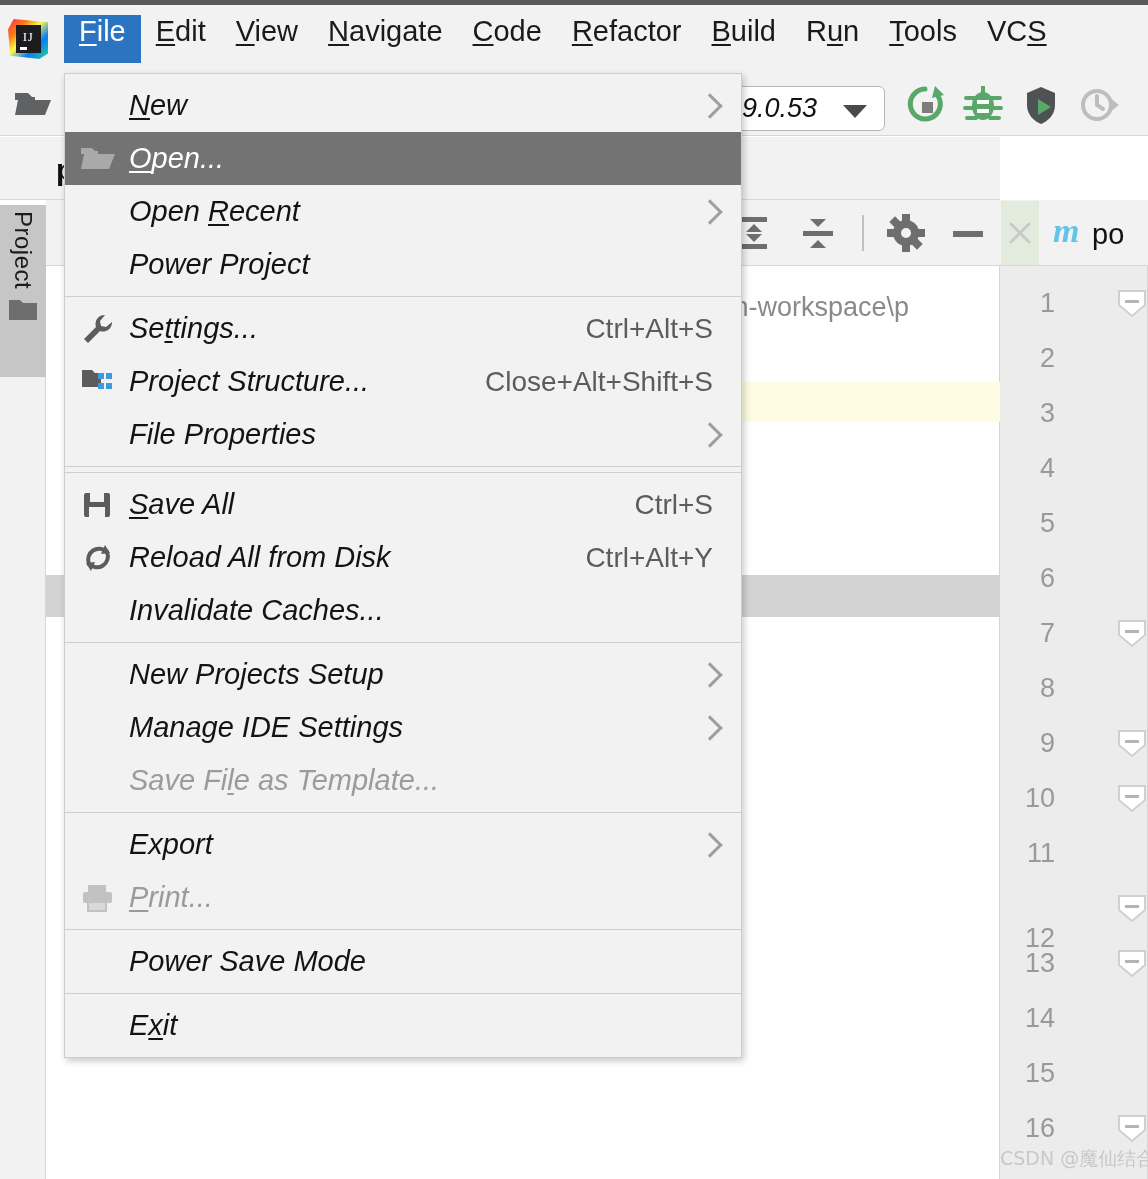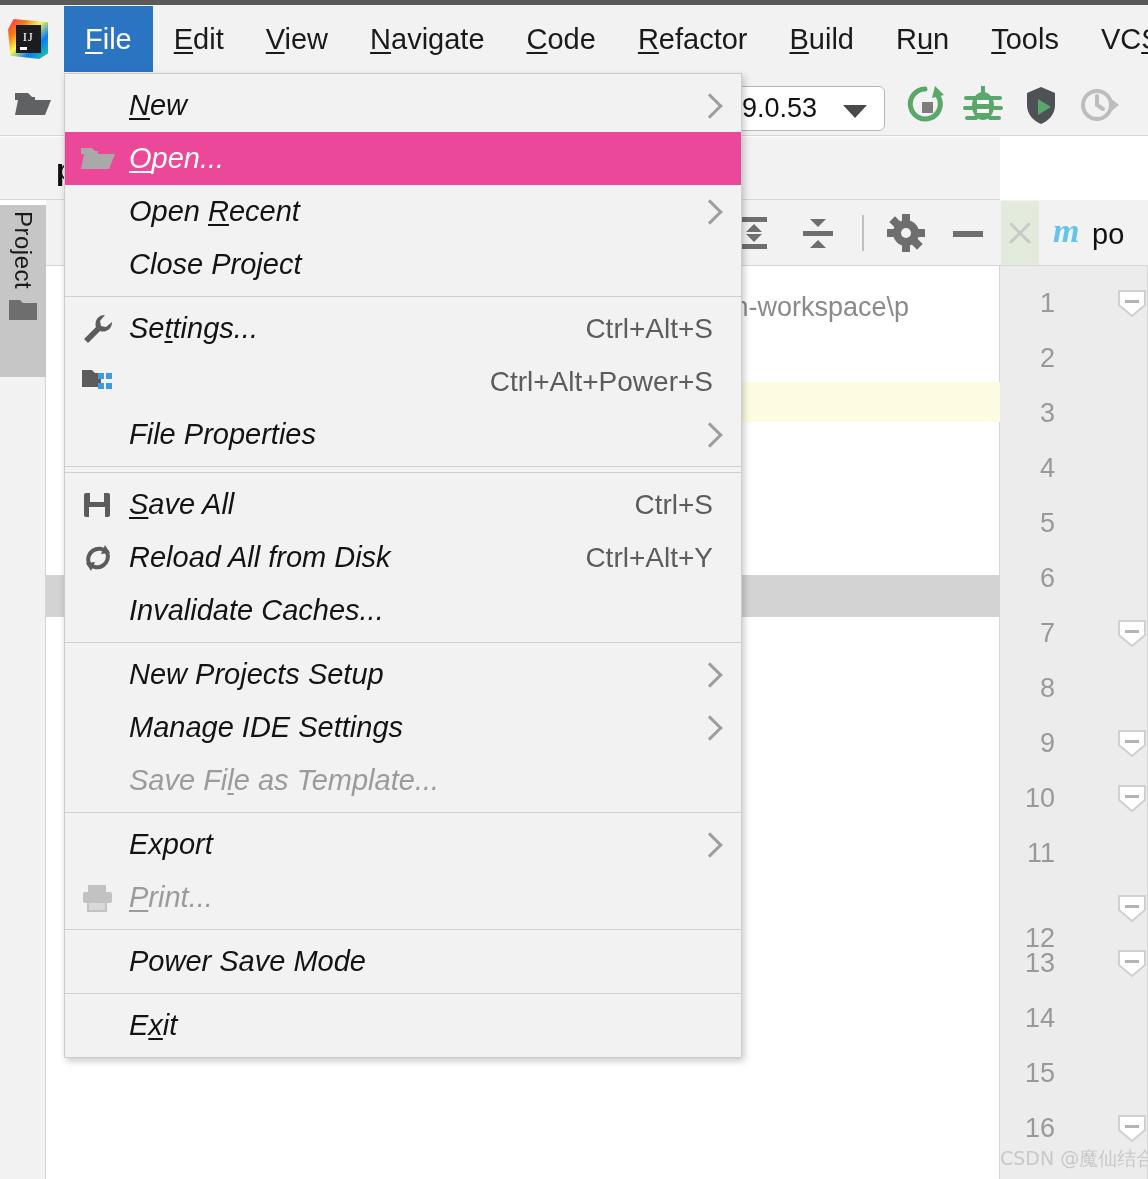--- a/index.html
+++ b/index.html
@@ -40,40 +40,40 @@
     font-family: "Liberation Serif", serif;
     display: flex; align-items: center; justify-content: center;
     letter-spacing: 0.5px; padding-bottom: 4px;
   }
   .ij-logo .ij-underline {
     position: absolute; z-index: 3; left: 30%; bottom: 22%;
     width: 18%; height: 3px; background: #ffffff;
   }
 
   .menu-item {
-    height: 66px; padding: 0 21px;
-    display: flex; align-items: center;
+    height: 48px; padding: 0 15px;
+    display: flex; 
     font-size: 29px; color: #1a1a1a; white-space: nowrap;
   }
   .menu-item.active { background: #2a74c1; color: #ffffff; }
   .mn { text-decoration: underline; text-underline-offset: 3px; }
 
   
   .toolbar-row {
     position: absolute; left: 0; top: 73px; width: 1148px; height: 63px;
     background: #f2f2f2; border-bottom: 1px solid #d6d6d6;
   }
   .tb-open-folder {
     position: absolute; left: 14px; top: 16px; width: 38px; height: 30px;
   }
   .run-combo {
     position: absolute; left: 735px; top: 86px; width: 150px; height: 45px;
     background: #ffffff; border: 1px solid #b6b6b6; border-radius: 6px;
     display: flex; align-items: center; padding-left: 6px;
-    font-size: 27px; color: #111111;
+    font-size: 27px; color: #111111; font-style: italic;
   }
   .run-combo .caret {
     position: absolute; right: 17px; top: 18px;
     width: 0; height: 0; border-left: 12px solid transparent;
     border-right: 12px solid transparent; border-top: 13px solid #4a4a4a;
   }
   .tb-icons { position: absolute; left: 905px; top: 84px; display: flex; gap: 18px; }
 
   
   .project-header {
@@ -178,21 +178,21 @@
     background: #f2f2f2;
     border: 1px solid #cdcdcd;
     box-shadow: 2px 3px 7px rgba(0,0,0,0.22);
     z-index: 50;
   }
   .mrow {
     position: relative; height: 53px;
     display: flex; align-items: center;
     font-size: 29px; color: #131313;
   }
-  .mrow.sel { background: #ec4899; color: #ffffff; }
+  .mrow.sel { background: #737373; color: #ffffff; }
   .mrow.disabled { color: #9b9b9b; }
   .mrow .micon {
     position: absolute; left: 14px; top: 50%; transform: translateY(-50%);
     width: 38px; height: 32px;
     display: flex; align-items: center; justify-content: center;
   }
   .mrow .mlabel { margin-left: 64px; white-space: nowrap; font-style: italic; }
   .mrow .mshort {
     position: absolute; right: 28px; font-size: 28px; color: #5c5c5c;
   }
@@ -442,21 +442,21 @@
             <path d="M4 9 h31 l-6 15 H1 z" fill="#a9a9a9"></path>
           </svg>
         </span>
         <span class="mlabel"><span class="mn">O</span>pen...</span>
       </div>
       <div class="mrow">
         <span class="mlabel">Open <span class="mn">R</span>ecent</span>
         <span class="marrow"></span>
       </div>
       <div class="mrow">
-        <span class="mlabel">Close Project</span>
+        <span class="mlabel">Power Project</span>
       </div>
       <div class="msep"></div>
       <div class="mrow">
         <span class="micon">
           <svg width="34" height="32" viewBox="0 0 34 32">
             <path d="M24 2 a9 9 0 0 0 -9 12 L3 26 l4 4 L19 18 a9 9 0 0 0 12 -9 l-6 5 -5 -1 -1 -5 z" fill="#5c5c5c"></path>
           </svg>
         </span>
         <span class="mlabel">Se<span class="mn">t</span>tings...</span>
         <span class="mshort">Ctrl+Alt+S</span>
@@ -464,21 +464,22 @@
       <div class="mrow">
         <span class="micon">
           <svg width="34" height="30" viewBox="0 0 34 30">
             <path d="M1 3 h10 l3 3 h6 v14 H1 z" fill="#5c5c5c"></path>
             <rect x="17" y="6" width="6" height="6" fill="#3d9ae0"></rect>
             <rect x="25" y="6" width="6" height="6" fill="#3d9ae0"></rect>
             <rect x="17" y="16" width="6" height="6" fill="#3d9ae0"></rect>
             <rect x="25" y="16" width="6" height="6" fill="#3d9ae0"></rect>
           </svg>
         </span>
-        <span class="mshort">Ctrl+Alt+Power+S</span>
+        <span class="mlabel">Project Structure...</span>
+        <span class="mshort">Close+Alt+Shift+S</span>
       </div>
       <div class="mrow">
         <span class="mlabel">File Properties</span>
         <span class="marrow"></span>
       </div>
       <div class="msep"></div>
       <div class="msep"></div>
       <div class="mrow">
         <span class="micon">
           <svg width="32" height="30" viewBox="0 0 32 30">

